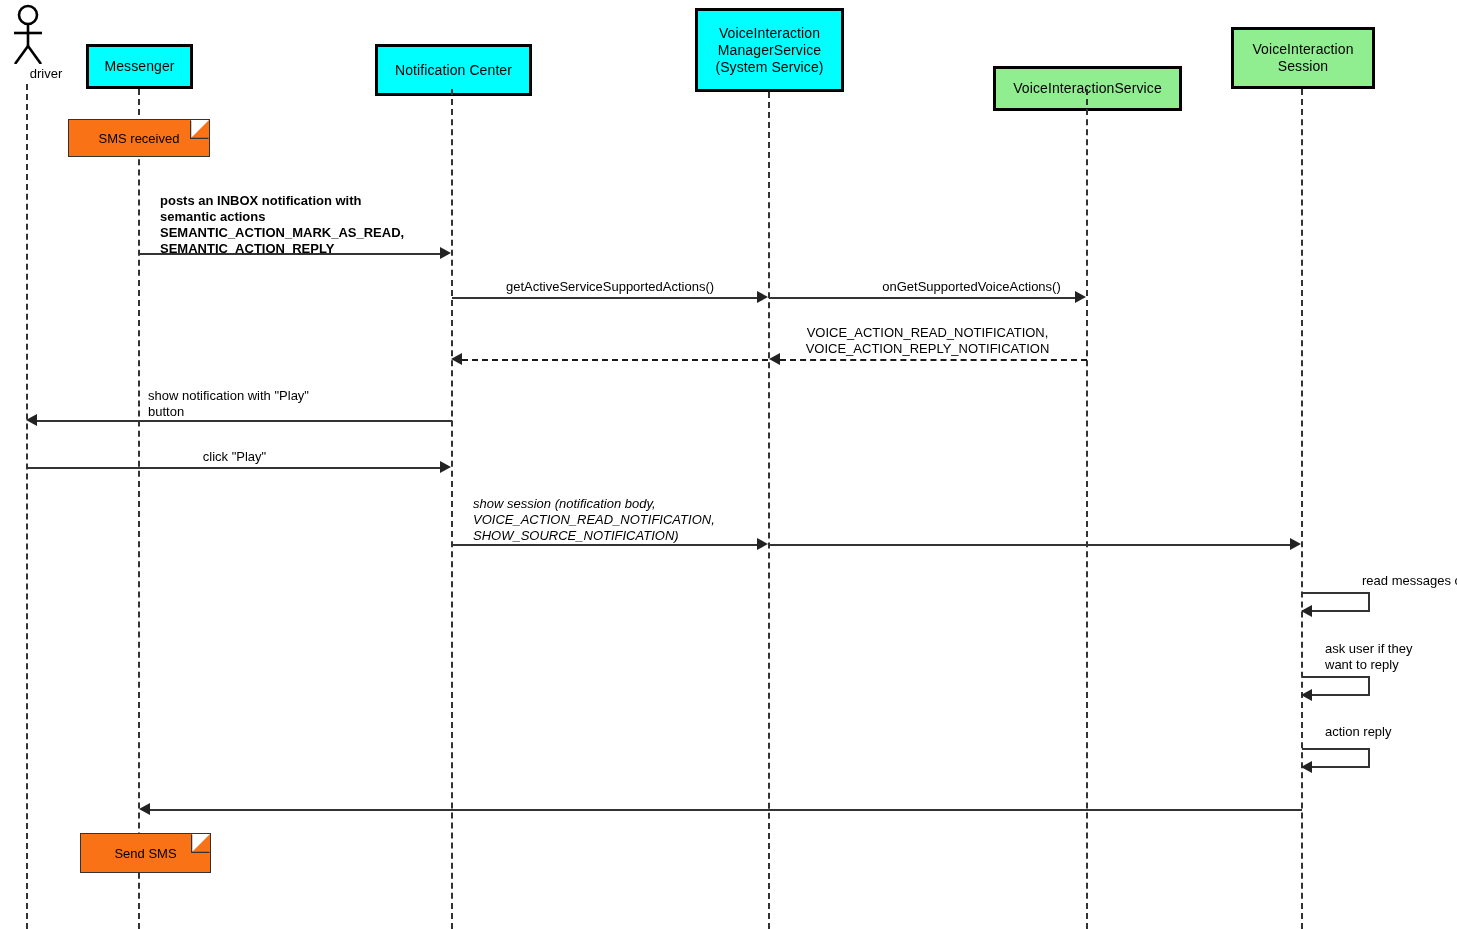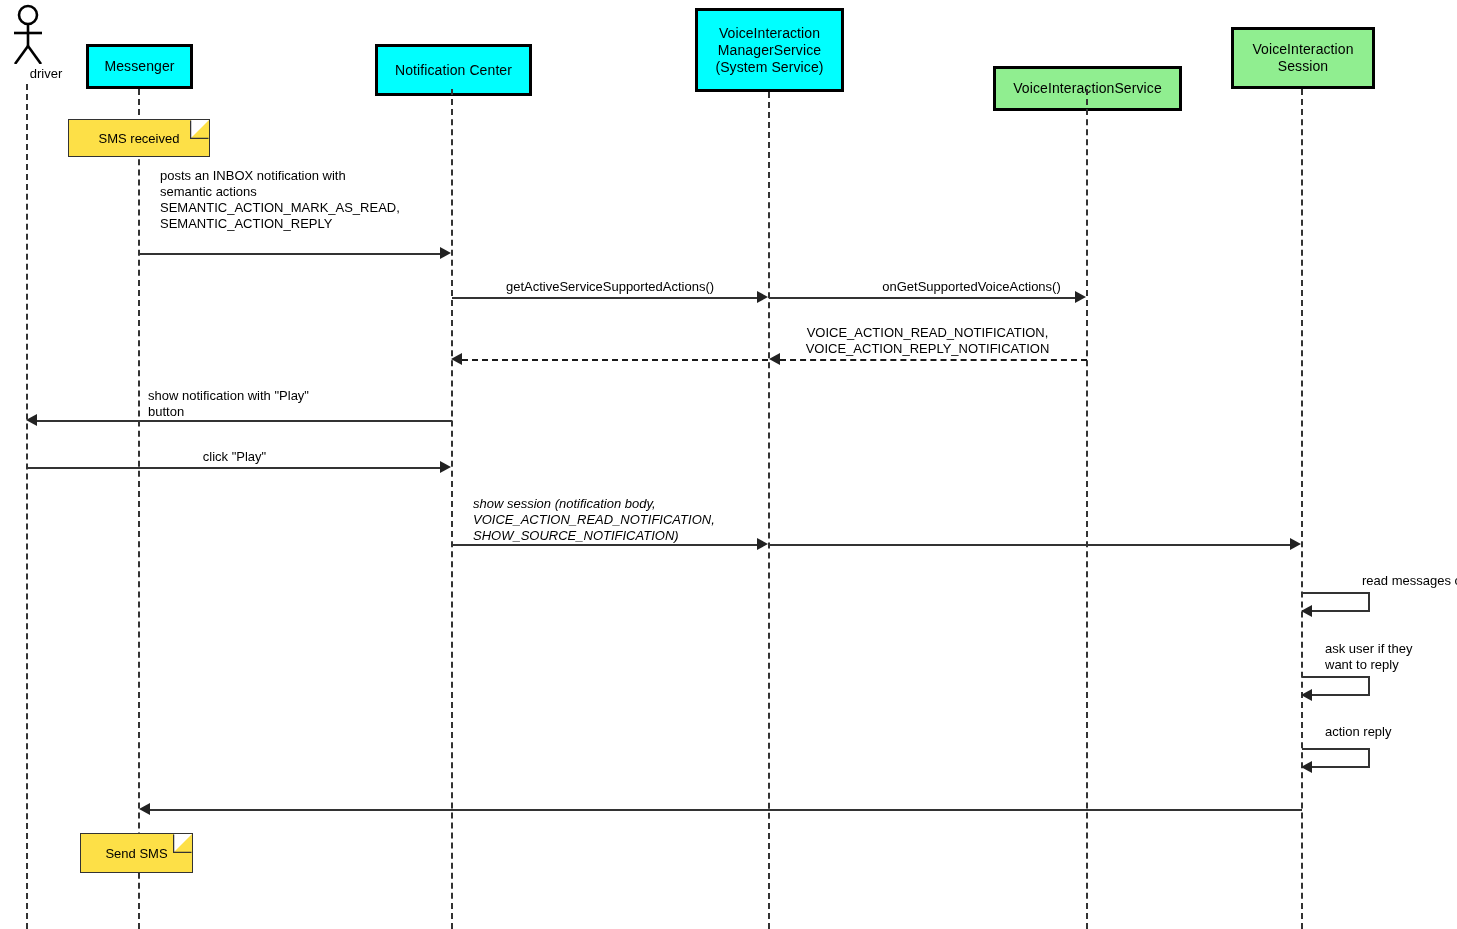--- a/index.html
+++ b/index.html
@@ -84,21 +84,21 @@
     box-sizing: border-box;
     border: 2px solid #333333;
     border-left: none;
     background: transparent;
   }
 
   
   .note {
     position: absolute;
     box-sizing: border-box;
-    background: #fde047;
+    background: #f97316;
     border: 1.5px solid #333333;
     font-size: 13px;
     color: #000000;
     display: flex;
     align-items: center;
     justify-content: center;
   }
   .note-fold {
     position: absolute;
     width: 0; height: 0;
@@ -152,21 +152,21 @@
   <div class="lifeline" style="left:1301px; top:89px;  height:840px;"></div>
 
   <div class="note" style="left:68px; top:119px; width:142px; height:38px;">
     <span>SMS received</span>
     <span class="note-fold" style="right:0px; top:0px;"></span>
     <svg style="position:absolute;right:0;top:0;" width="19" height="19">
       <path d="M0.5 0.5 L0.5 18.5 L18.5 18.5" stroke="#333" stroke-width="1.5" fill="none"></path>
     </svg>
   </div>
 
-  <div class="msg-label" style="left:160px; top:168px;">posts an INBOX notification with
+  <div class="msg-label" style="left:160px; top:193px;font-weight:bold;">posts an INBOX notification with
 semantic actions
 SEMANTIC_ACTION_MARK_AS_READ,
 SEMANTIC_ACTION_REPLY</div>
   <div class="msg-line" style="left:139px; top:253px; width:303px;"></div>
   <div class="arrow-right" style="left:440px; top:247px;"></div>
 
   <div class="msg-label center" style="left:452px; top:279px; width:316px;">getActiveServiceSupportedActions()</div>
   <div class="msg-line" style="left:452px; top:297px; width:306px;"></div>
   <div class="arrow-right" style="left:757px; top:291px;"></div>
 
@@ -210,21 +210,21 @@
   <div class="selfloop" style="left:1302px; top:676px; width:68px; height:20px;"></div>
   <div class="arrow-left" style="left:1301px; top:689px;"></div>
 
   <div class="msg-label" style="left:1325px; top:724px;">action reply</div>
   <div class="selfloop" style="left:1302px; top:748px; width:68px; height:20px;"></div>
   <div class="arrow-left" style="left:1301px; top:761px;"></div>
 
   <div class="msg-line" style="left:150px; top:809px; width:1152px;"></div>
   <div class="arrow-left" style="left:139px; top:803px;"></div>
 
-  <div class="note" style="left:80px; top:833px; width:113px; height:40px;">
+  <div class="note" style="left:80px; top:833px; width:131px; height:40px;">
     <span>Send SMS</span>
     <span class="note-fold" style="right:0px; top:0px;"></span>
     <svg style="position:absolute;right:0;top:0;" width="19" height="19">
       <path d="M0.5 0.5 L0.5 18.5 L18.5 18.5" stroke="#333" stroke-width="1.5" fill="none"></path>
     </svg>
   </div>
 
 </div>
 
 </body></html>

